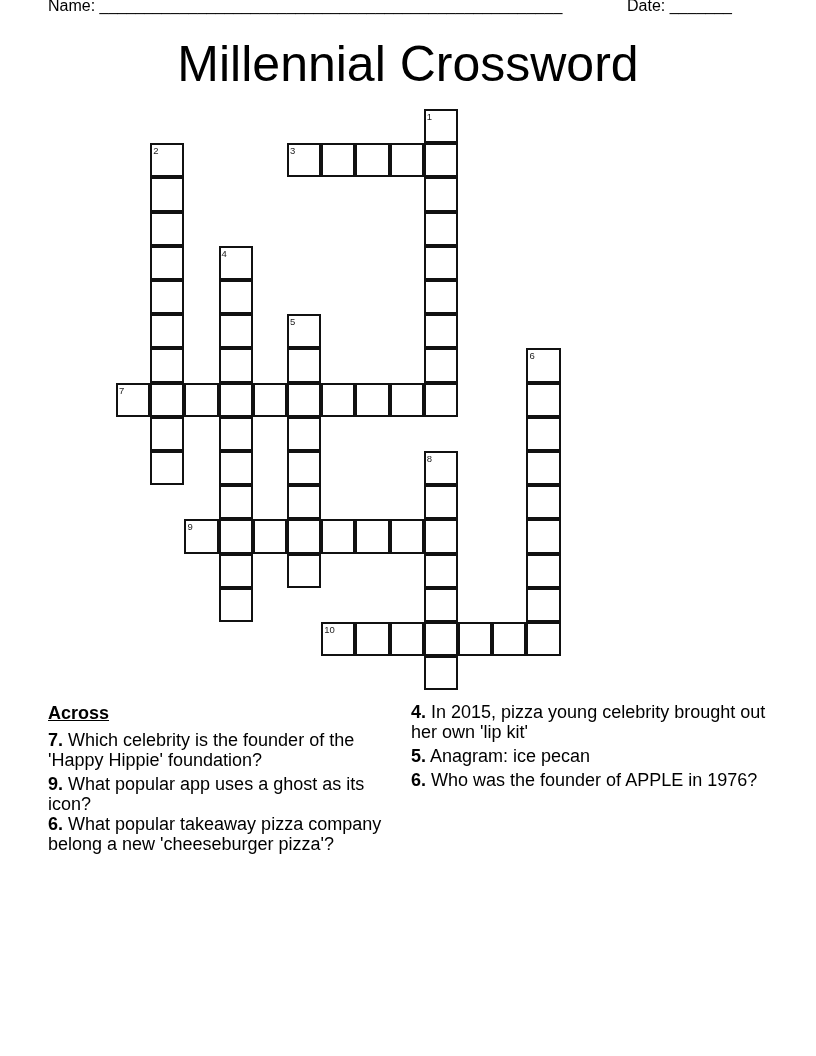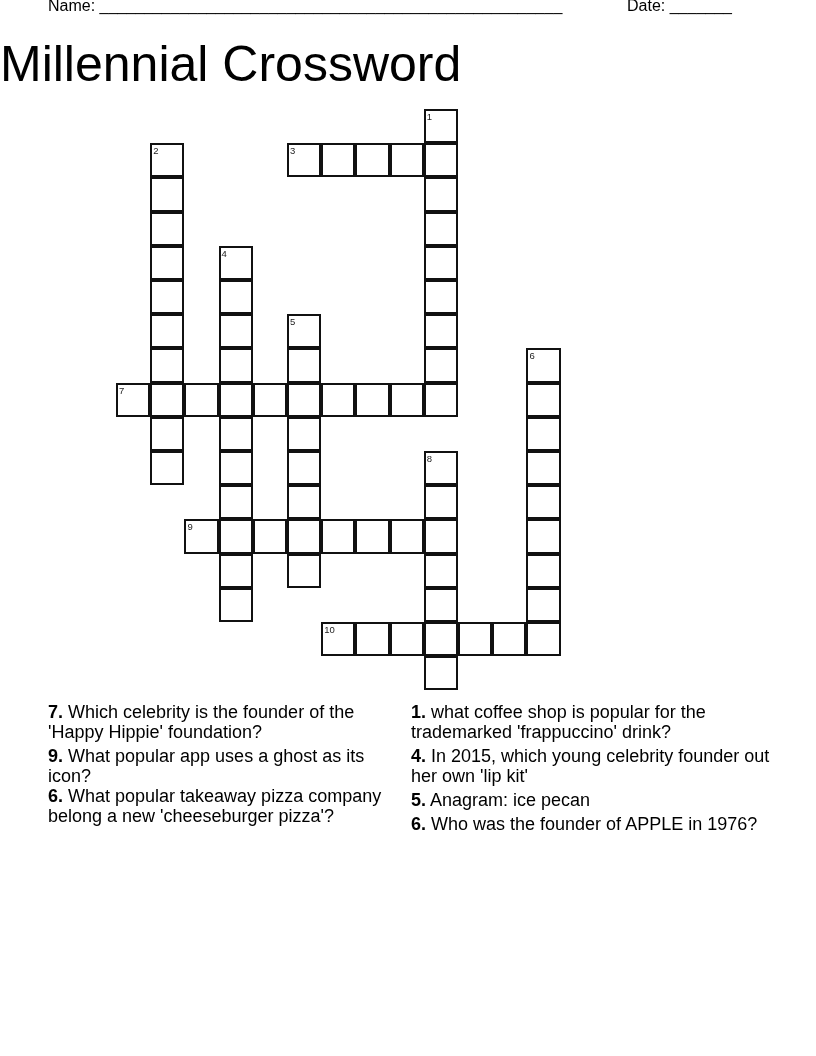--- a/index.html
+++ b/index.html
@@ -7,21 +7,21 @@
       width: 816px; height: 1056px; position: relative; overflow: hidden;
       font-family: "Liberation Sans", sans-serif; color: #000;
     }
     .header-line {
       position: absolute; top: -3px; left: 48px; width: 700px;
       font-size: 16px; white-space: nowrap;
     }
     .header-line .name-label { position: absolute; left: 0; top: 0; }
     .header-line .date-label { position: absolute; left: 579px; top: 0; }
     .title {
-      position: absolute; top: 34px; left: 0; width: 816px; 
+      position: absolute; top: 34px; left: 0; width: 816px; text-align: center;
       font-size: 50px; line-height: 60px;
     }
     .grid { position: absolute; left: 117px; top: 110px; }
     .cell {
       position: absolute; width: 34.2px; height: 34.2px; box-sizing: border-box;
       border: 2px solid #111; background: #fff; margin-left: -1px; margin-top: -1px;
     }
     .cell .num {
       position: absolute; left: 1px; top: 0px; font-size: 9.5px; line-height: 11px; color: #222;
     }
@@ -136,23 +136,23 @@
     <div class="cell" style="left: 205.2px; top: 513px;">
       <span class="num">10</span>
     </div>
     <div class="cell" style="left: 239.4px; top: 513px;"></div>
     <div class="cell" style="left: 273.6px; top: 513px;"></div>
     <div class="cell" style="left: 342px; top: 513px;"></div>
     <div class="cell" style="left: 376.2px; top: 513px;"></div>
   </div>
 
 <div class="clues across">
+  <h3>Across</h3>
   <div class="clue"><b>7.</b><span> Which celebrity is the founder of the 'Happy Hippie' foundation?</span></div>
   <div class="clue" style="margin-bottom:0"><b>9.</b><span> What popular app uses a ghost as its icon?</span></div>
   <div class="clue"><b>6.</b><span> What popular takeaway pizza company belong a new 'cheeseburger pizza'?</span></div>
 </div>
 
 <div class="clues down">
-  <div class="clue"><b>1.</b><span> what coffee shop is popular for the trademarked 'frappuccino' drink?</span></div>
-  <div class="clue"><b>4.</b><span> In 2015, which young celebrity founder out her own 'lip kit'</span></div>
+  <div class="clue"><b>4.</b><span> In 2015, pizza young celebrity brought out her own 'lip kit'</span></div>
   <div class="clue"><b>5.</b><span> Anagram: ice pecan</span></div>
   <div class="clue" style="margin-bottom:13px"><b>6.</b><span> Who was the founder of APPLE in 1976?</span></div>
 </div>
 
 </body></html>

